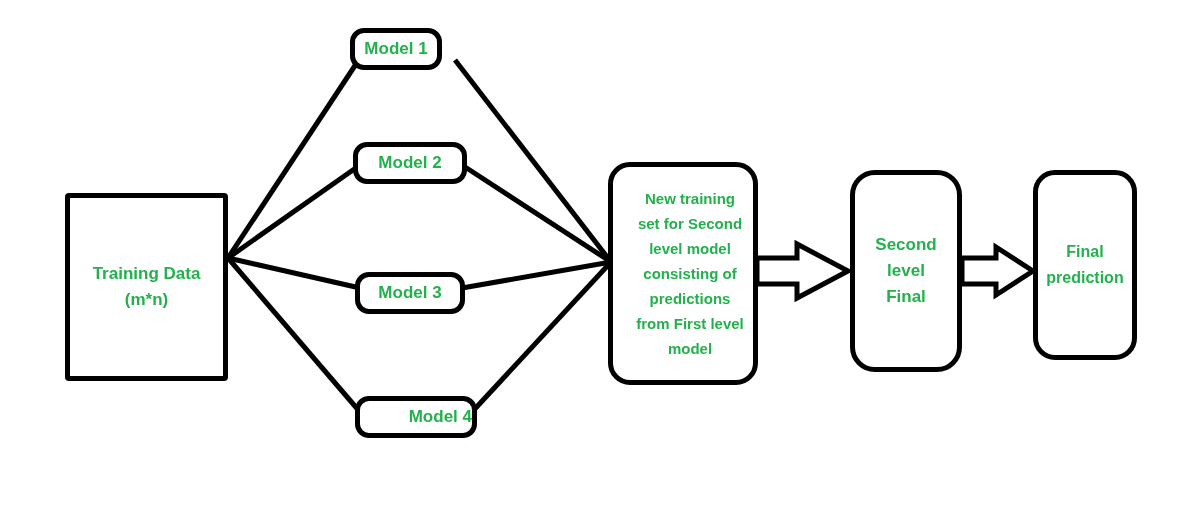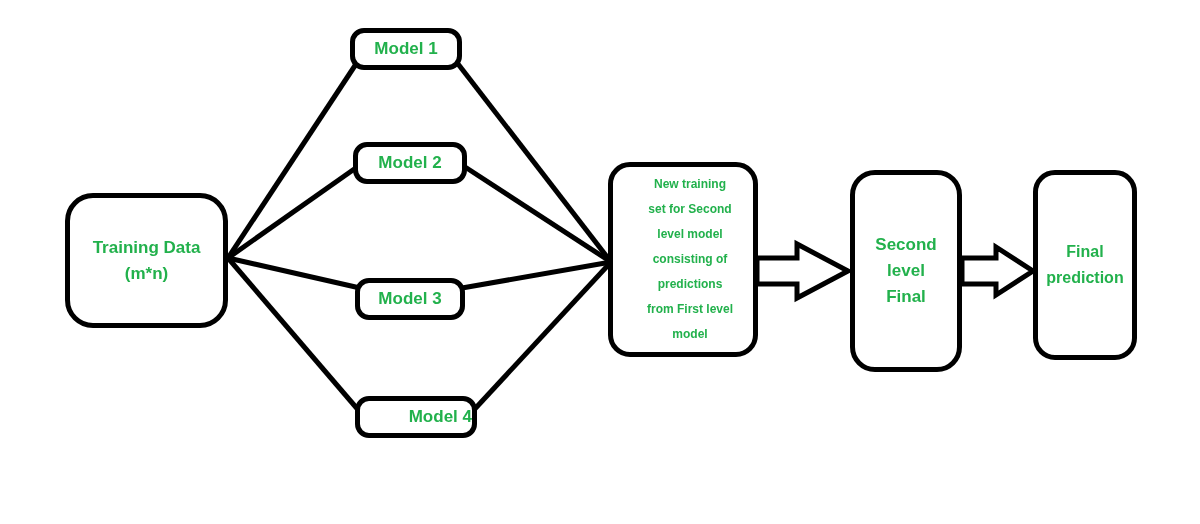--- a/index.html
+++ b/index.html
@@ -31,38 +31,38 @@
     display: flex;
     align-items: center;
     justify-content: center;
     text-align: center;
     color: #22B14C;
     font-weight: 700;
     white-space: pre-line;
   }
   .node-training {
     left: 65px; top: 193px;
-    width: 163px; height: 135px;
-    border-radius: 28px;
+    width: 163px; height: 188px;
+    border-radius: 4px;
     font-size: 17px; line-height: 26px;
   }
   .node-model {
     height: 42px;
     border-radius: 14px;
     font-size: 17px;
   }
-  .node-model1 { left: 350px; top: 28px;  width: 112px; }
+  .node-model1 { left: 350px; top: 28px;  width: 92px; }
   .node-model2 { left: 353px; top: 142px; width: 114px; align-items: center; }
-  .node-model3 { left: 355px; top: 278px; width: 110px; }
+  .node-model3 { left: 355px; top: 272px; width: 110px; }
   .node-model4 { left: 355px; top: 396px; width: 122px; justify-content: flex-end; }
   .node-newset {
     left: 608px; top: 162px;
-    width: 150px; height: 195px;
+    width: 150px; height: 223px;
     border-radius: 22px;
-    font-size: 12px; line-height: 25px; padding-left: 14px;
+    font-size: 15px; line-height: 25px; padding-left: 14px;
   }
   .node-secondlevel {
     left: 850px; top: 170px;
     width: 112px; height: 202px;
     border-radius: 25px;
     font-size: 17px; line-height: 26px;
   }
   .node-final {
     left: 1033px; top: 170px;
     width: 104px; height: 190px;

